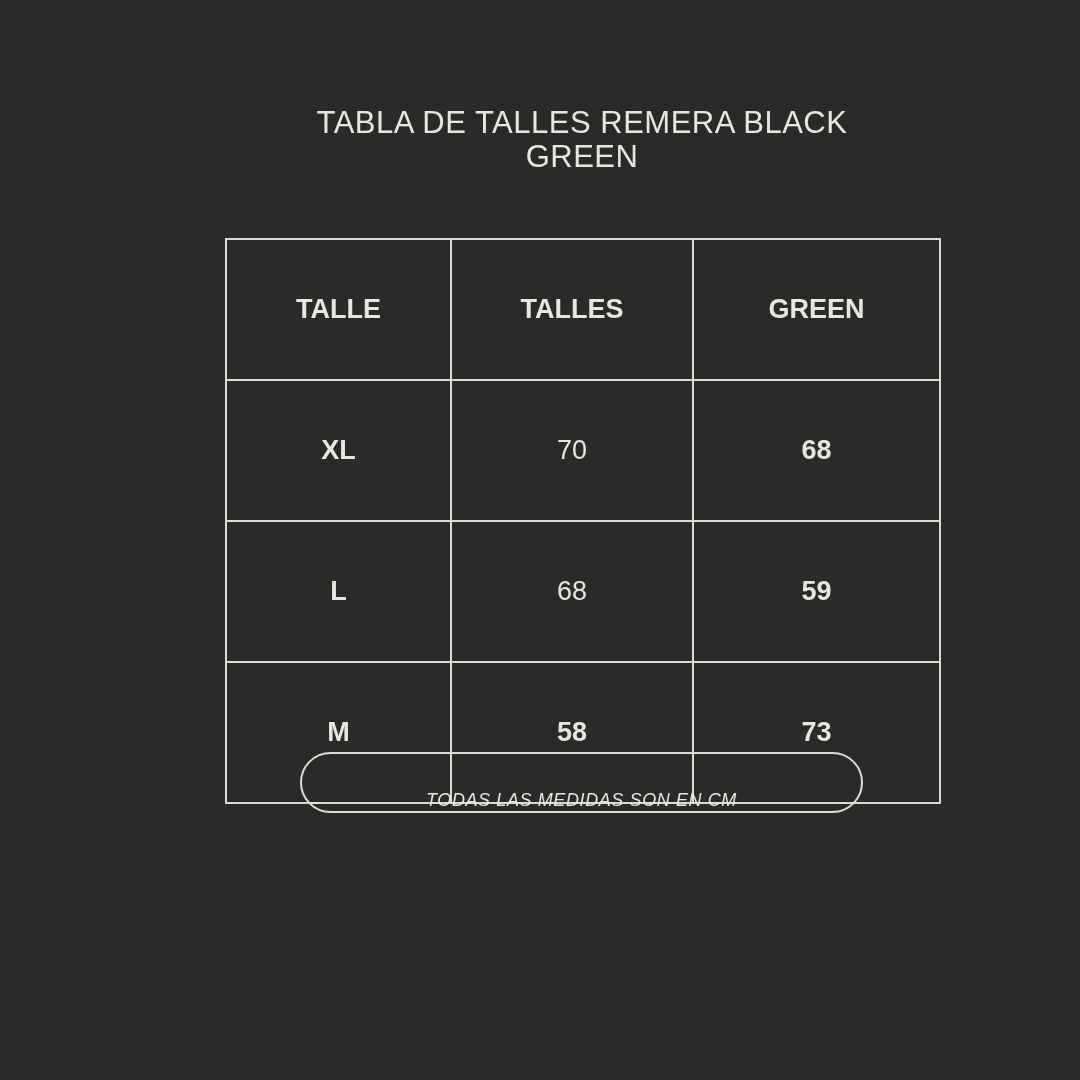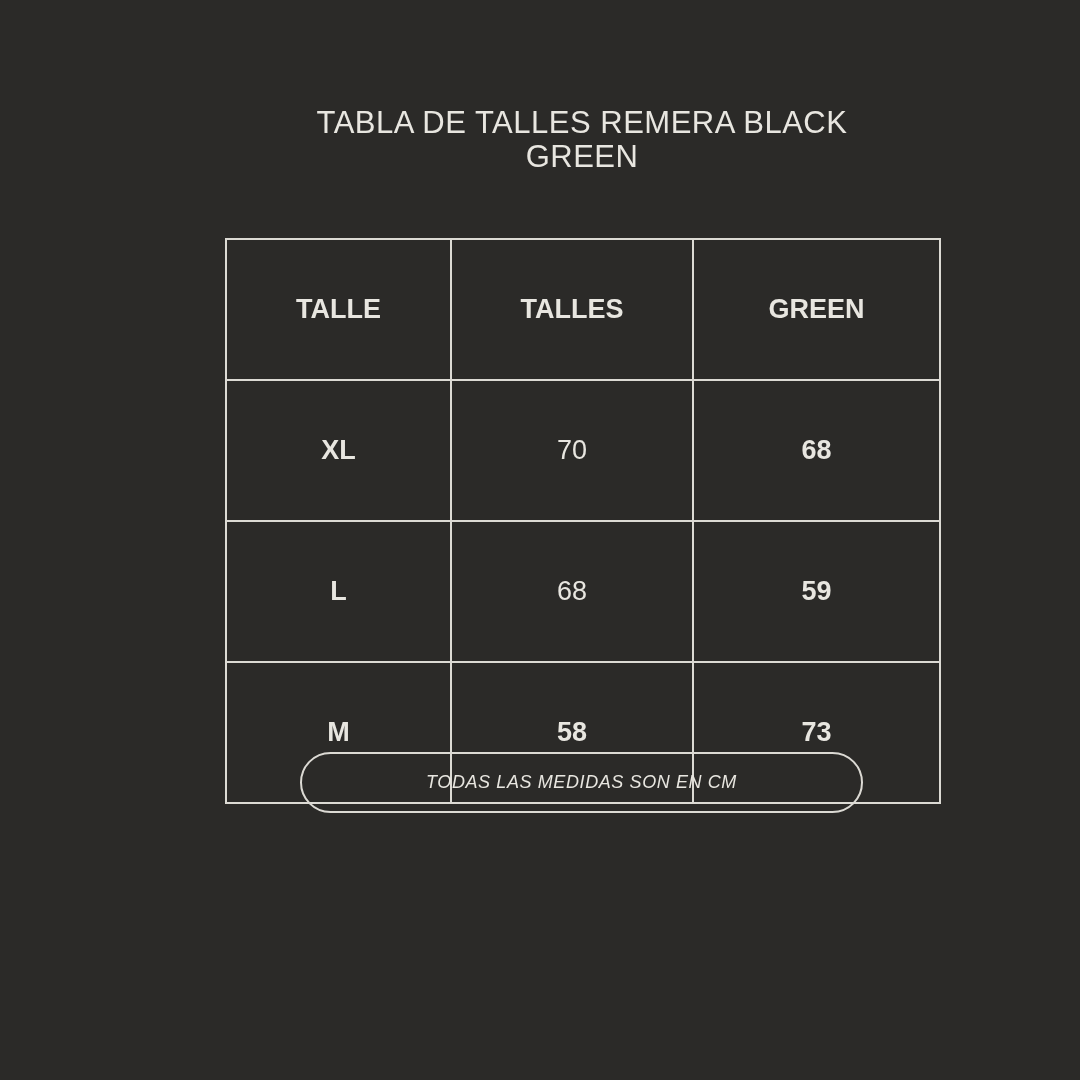--- a/index.html
+++ b/index.html
@@ -66,21 +66,21 @@
   .footnote-pill {
     position: absolute;
     top: 752px;
     left: 75px;
     width: 563px;
     height: 61px;
     border: 2px solid #DCDAD4;
     border-radius: 33px;
     box-sizing: border-box;
     display: flex;
-    align-items: center;
+    align-items: flex-end;
     justify-content: center;
   }
   .footnote-pill span {
     color: #E8E6E0;
     font-size: 18px;
     font-style: italic;
     font-weight: 400;
     letter-spacing: 0.6px;
   }
 </style>

